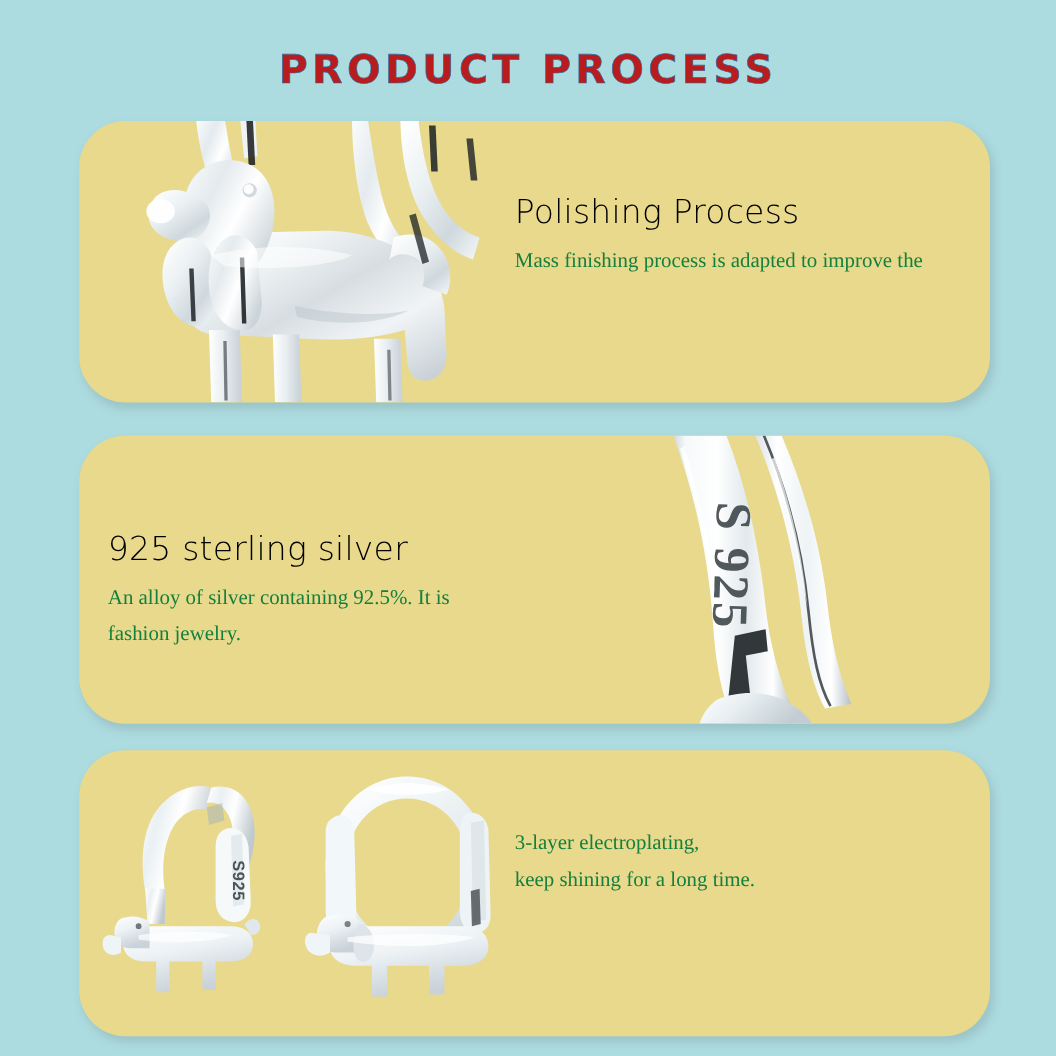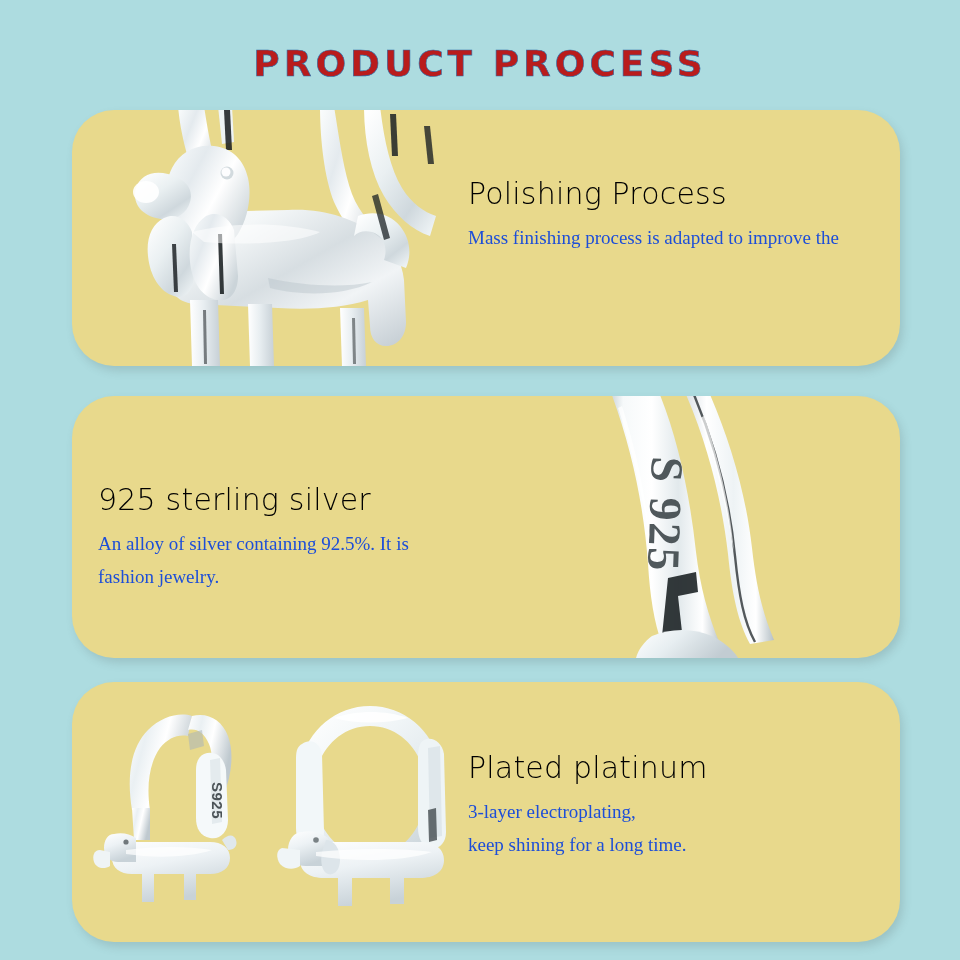--- a/index.html
+++ b/index.html
@@ -58,21 +58,21 @@
     font-weight: 300;
     font-size: 30px;
     color: #000000;
     letter-spacing: 0.2px;
     margin: 0 0 10px 0;
     white-space: nowrap;
   }
   .body-text {
     font-family: "Liberation Serif", "DejaVu Serif", serif;
     font-size: 19px;
-    color: #1d4ed8;
+    color: #15803d;
     line-height: 1.75;
     margin: 0;
   }
 
   #text-polishing { left: 396px; top: 66px; width: 420px; text-align: left; }
   #text-sterling  { left: 26px;  top: 86px; width: 410px; text-align: left; }
   #text-plated    { left: 396px; top: 68px; width: 420px; text-align: left; }
 
   
   .photo {
@@ -325,19 +325,18 @@
                    C44 182 42 172 44 162 Z" fill="#dde5ea"></path>
 
           <path d="M38 162 C78 158 124 158 154 162 C124 172 76 172 38 166 Z" fill="#ffffff" opacity="0.72"></path>
 
           <path d="M56 28 C78 20 108 20 130 28 C106 34 78 34 56 28 Z" fill="#ffffff" opacity="0.85"></path>
         </g>
       </svg>
     </div>
 
     <div class="text-block" id="text-plated">
-      <h2 class="heading">Plated platinum</h2>
       <p class="body-text">3-layer electroplating,</p>
       <p class="body-text">keep shining for a long time.</p>
     </div>
 
   </div>
 </div>
 
 </body></html>

